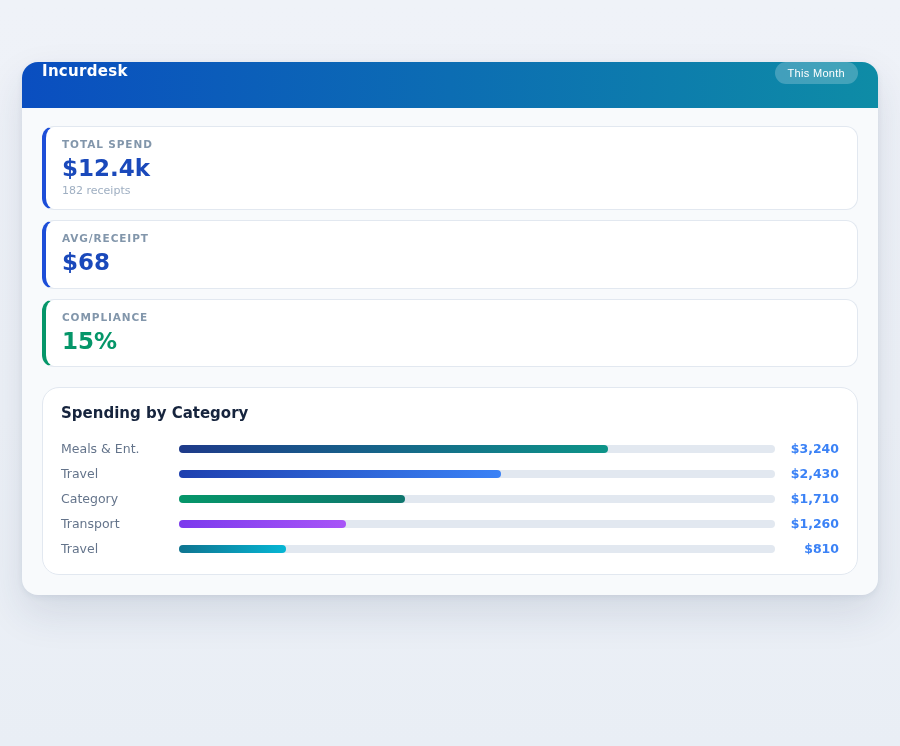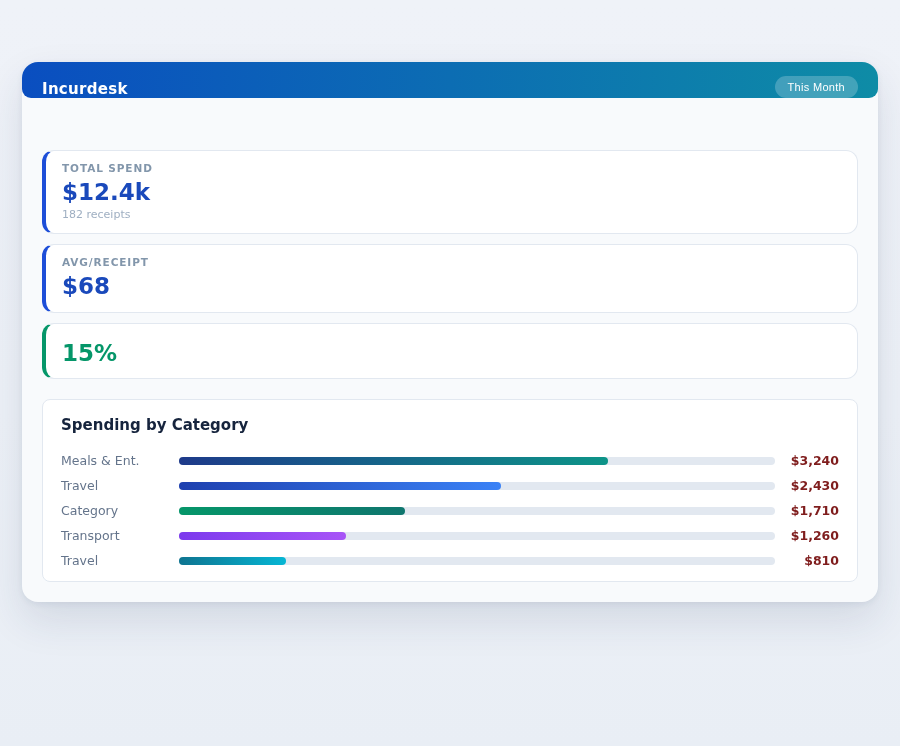--- a/index.html
+++ b/index.html
@@ -13,46 +13,45 @@
   .app-card {
     position: absolute;
     left: 22px; top: 62px;
     width: 856px;
     background: #f8fafc;
     border-radius: 16px;
     box-shadow: 0 18px 40px rgba(30,50,90,.12), 0 2px 6px rgba(30,50,90,.07);
     overflow: hidden;
   }
   .app-header {
-    height: 36px;
+    height: 46px;
     display: flex;
-    align-items: flex-end;
+    align-items: flex-start;
     justify-content: space-between;
     padding: 0 20px;
     background: linear-gradient(90deg, var(--hdr-from, #0a4ec0), var(--hdr-to, #0e8ca6));
-    border-radius: 9px;
   }
   .app-title {
     color: #ffffff;
     font-weight: bold;
     font-size: 15px;
     letter-spacing: .3px;
   }
   .badge {
     background: rgba(255,255,255,.22);
     color: #ffffff;
     font-size: 11px;
     font-weight: normal;
     padding: 5px 13px;
     border-radius: 999px;
     letter-spacing: .3px;
     cursor: pointer;
     border: none;
   }
-  .app-body { padding: 18px 20px 20px; margin-top: 34px; }
+  .app-body { padding: 18px 20px 20px; }
 
   .stat-card {
     background: #ffffff;
     border: 1px solid #e2e8f0;
     border-left: 4px solid var(--accent, #1d4ed8);
     border-radius: 12px;
     padding: 11px 16px 12px;
     margin-bottom: 10px;
   }
   .stat-label {
@@ -70,22 +69,22 @@
   }
   .stat-sub {
     font-size: 11px;
     color: #9fafc2;
     margin-top: 3px;
   }
 
   .spend-card {
     background: #ffffff;
     border: 1px solid #e2e8f0;
-    border-radius: 8px;
-    padding: 16px 18px 8px;
+    border-radius: 17px;
+    padding: 16px 18px 13px;
     margin-top: 20px;
   }
   .spend-title {
     font-size: 15px;
     font-weight: bold;
     color: #16243d;
     margin-bottom: 14px;
   }
   .cat-row {
     display: grid;
@@ -102,21 +101,21 @@
   }
   .bar-fill {
     position: absolute;
     left: 0; top: 0; bottom: 0;
     border-radius: 4px;
     background: linear-gradient(90deg, var(--bar-from), var(--bar-to));
   }
   .cat-value {
     font-size: 12.5px;
     font-weight: bold;
-    color: #7f1d1d;
+    color: #3b82f6;
     text-align: right;
     white-space: nowrap;
   }
 </style>
 </head>
 <body>
 
 <div class="app-card">
   <div class="app-header" style="--hdr-from: #0a4ec0; --hdr-to: #0e8ca6;">
     <div class="app-title">Incurdesk</div>
@@ -131,20 +130,21 @@
   </div>
 
 
   <div class="stat-card" style="--accent: #1d4ed8; --valcolor: #1a49bb;">
     <div class="stat-label">AVG/RECEIPT</div>
     <div class="stat-value">$68</div>
 
   </div>
 
   <div class="stat-card" style="--accent: #059669; --valcolor: #059669;">
+    <div class="stat-label">COMPLIANCE</div>
     <div class="stat-value">15%</div>
 
   </div>
 </div>
     <div class="spend-card">
       <div class="spend-title">Spending by Category</div>
       <div id="rows">
   <div class="cat-row">
     <div class="cat-label">Meals &amp; Ent.</div>
     <div class="bar-track" style="--track: #e2e8f0;">

